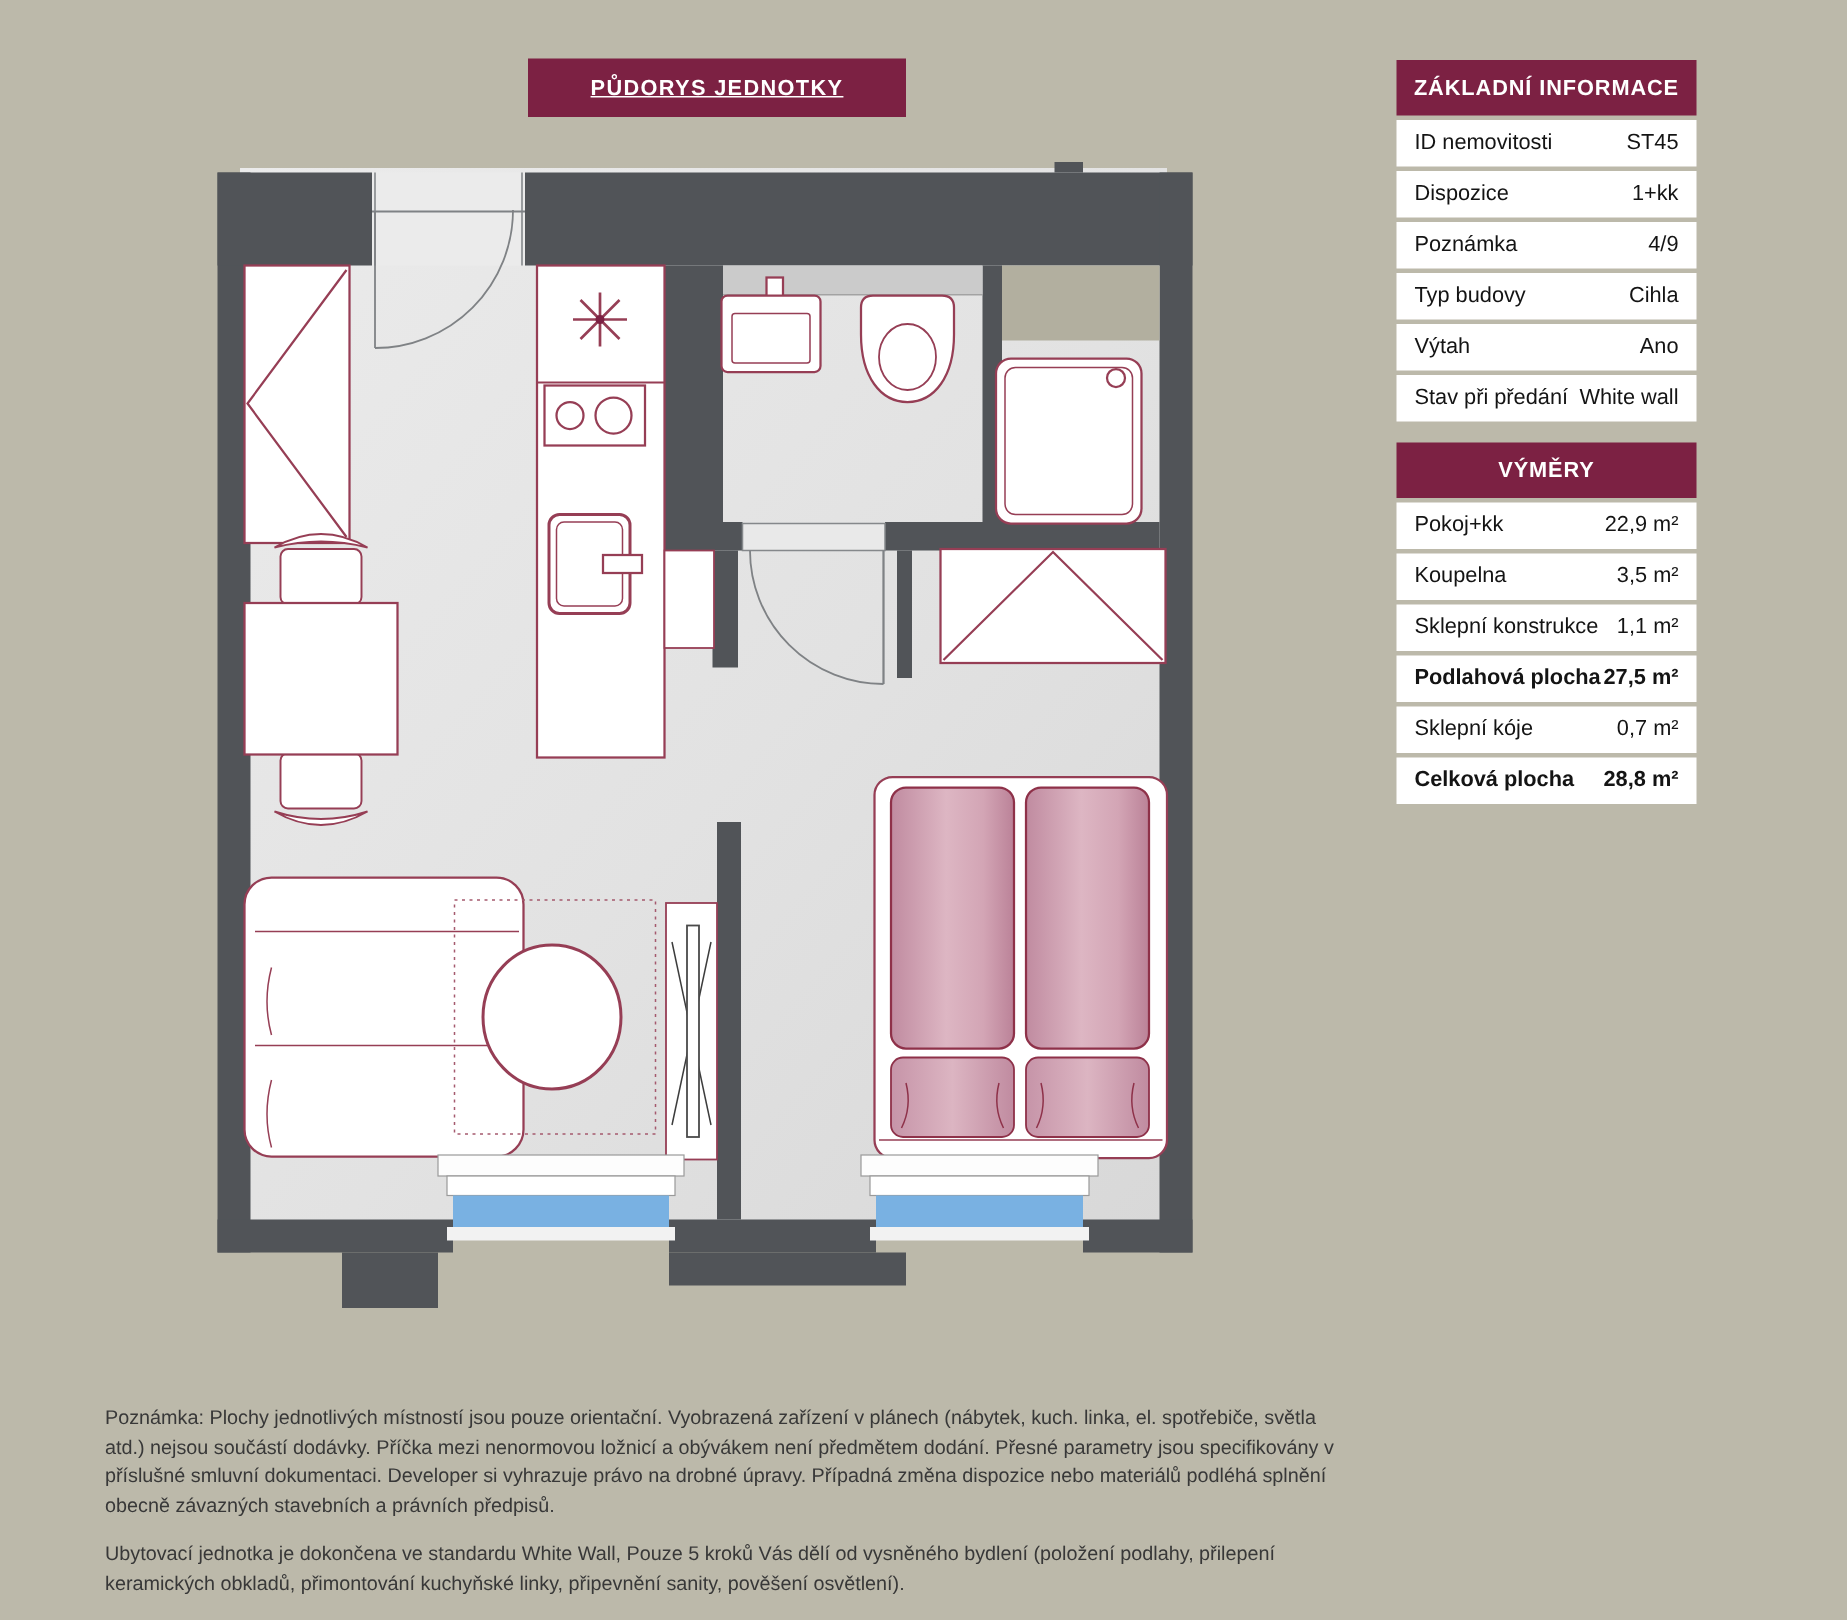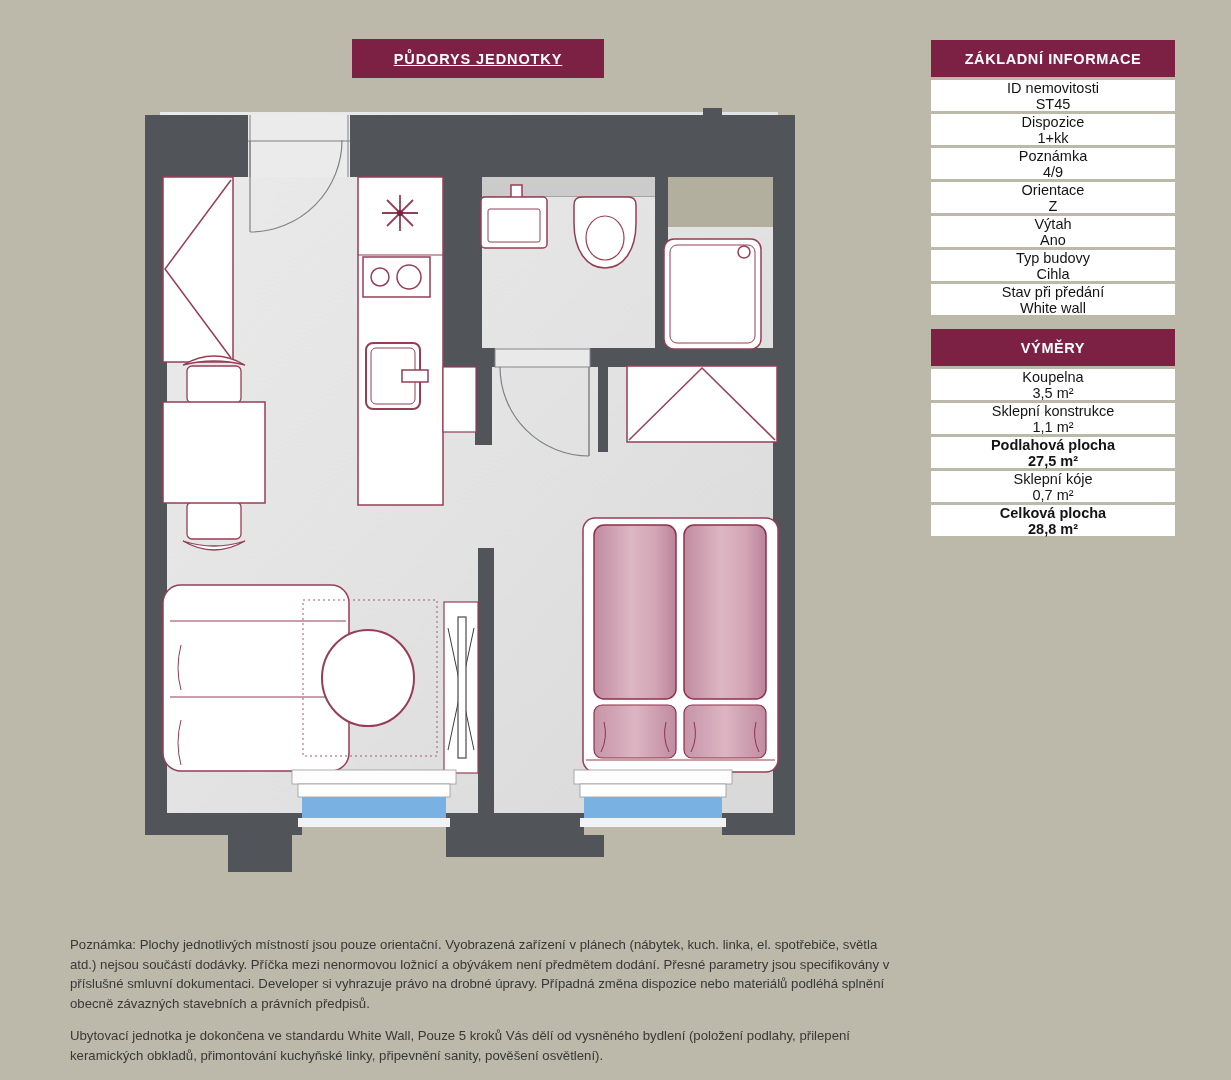--- a/index.html
+++ b/index.html
@@ -9,31 +9,31 @@
     font-family:"Liberation Sans",sans-serif;
   }
   .banner{
     position:absolute;left:352px;top:39px;width:252px;height:39px;
     background:var(--accent_maroon,#7c2143);color:#fff;
     display:flex;align-items:center;justify-content:center;
     font-weight:bold;font-size:14.5px;letter-spacing:.9px;text-decoration:underline;
   }
   svg.plan{position:absolute;left:0;top:0}
   .panel{position:absolute;left:931px;top:40px;width:244px}
-  .card{width:244px}
+  .card{width:200px}
   .card + .card{margin-top:14px}
   .card-header{
     height:37px;background:var(--accent_maroon,#7c2143);color:#fff;
     display:flex;align-items:center;justify-content:center;
     font-weight:bold;font-size:14.5px;letter-spacing:.6px;
   }
   .row{
     height:31.5px;margin-top:2.5px;background:#fff;color:#141414;
     display:flex;align-items:center;justify-content:space-between;
-    padding:0 12px;font-size:14.5px;flex-direction:column;
+    padding:0 12px;font-size:14.5px;
   }
   .row.bold{font-weight:bold}
   .notes{
     position:absolute;left:70px;top:935px;width:822px;
     font-size:13.2px;line-height:19.5px;color:#383838;
   }
   .notes p{margin:0 0 13px 0}
 </style>
 </head>
 <body>
@@ -229,39 +229,39 @@
     </div>
     <div class="row">
       <span>Dispozice</span>
       <span>1+kk</span>
     </div>
     <div class="row">
       <span>Poznámka</span>
       <span>4/9</span>
     </div>
     <div class="row">
-      <span>Orientace</span>
-      <span>Z</span>
+      <span>Typ budovy</span>
+      <span>Cihla</span>
     </div>
     <div class="row">
       <span>Výtah</span>
       <span>Ano</span>
     </div>
     <div class="row">
-      <span>Typ budovy</span>
-      <span>Cihla</span>
-    </div>
-    <div class="row">
       <span>Stav při předání</span>
       <span>White wall</span>
     </div>
   </section>
 
   <section class="card">
     <div class="card-header">VÝMĚRY</div>
+    <div class="row">
+      <span>Pokoj+kk</span>
+      <span>22,9 m²</span>
+    </div>
     <div class="row">
       <span>Koupelna</span>
       <span>3,5 m²</span>
     </div>
     <div class="row">
       <span>Sklepní konstrukce</span>
       <span>1,1 m²</span>
     </div>
     <div class="row bold">
       <span>Podlahová plocha</span>

